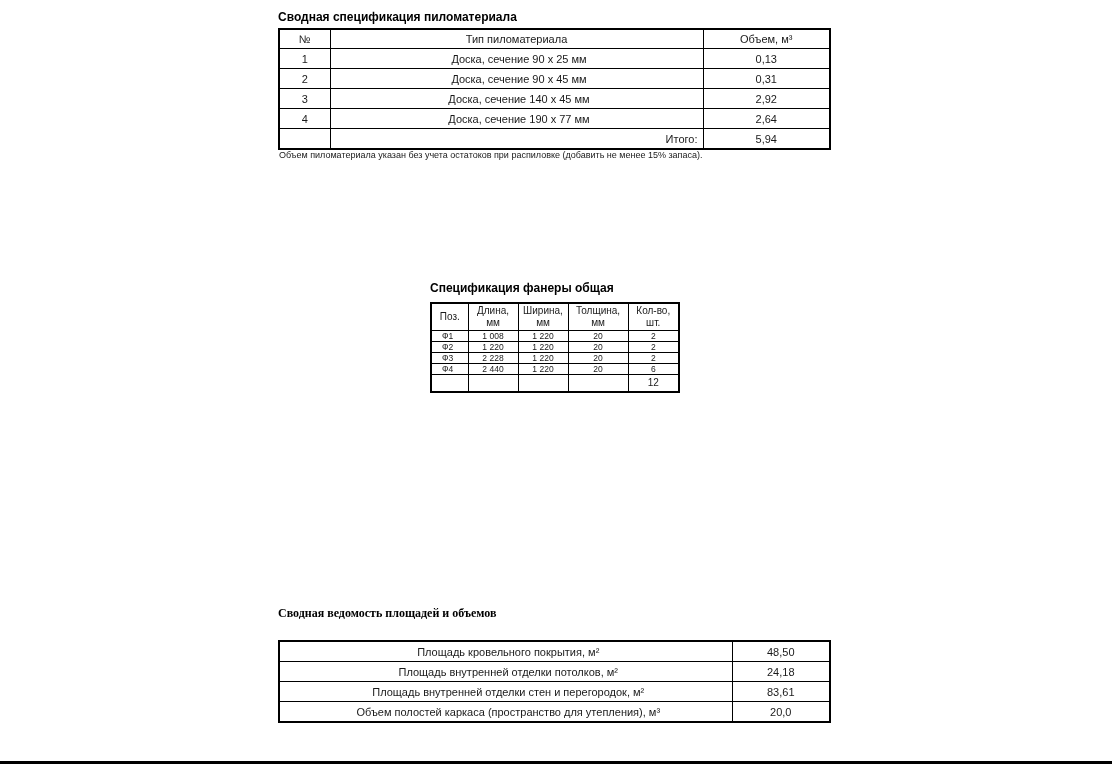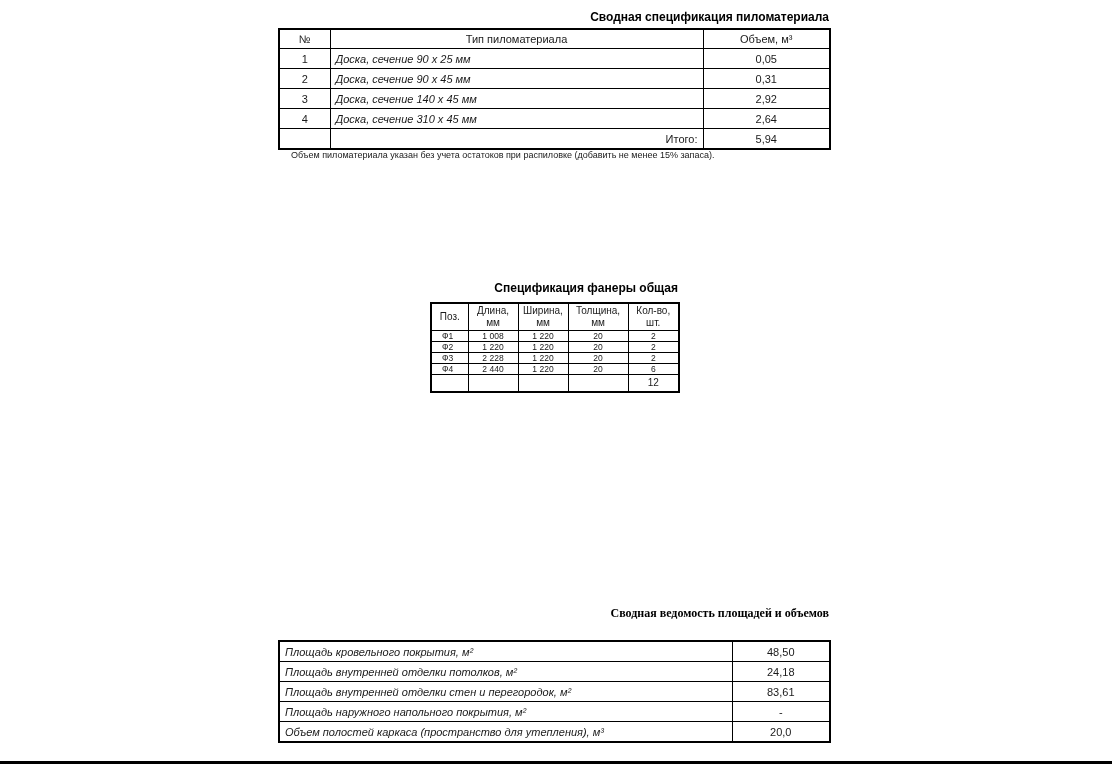--- a/index.html
+++ b/index.html
@@ -7,21 +7,21 @@
     position: relative;
     width: 1112px;
     height: 767px;
     background: #ffffff;
     font-family: "Liberation Sans", sans-serif;
     color: #1a1a1a;
     overflow: hidden;
   }
   .doc-title {
     position: absolute;
-    text-align: right;
+    text-align: left;
     font-weight: 700;
     font-size: 12px;
     color: #000000;
     line-height: 14px;
     white-space: nowrap;
   }
   table {
     position: absolute;
     border-collapse: collapse;
     table-layout: fixed;
@@ -42,32 +42,31 @@
   
   #plywood-table { left: 430px; top: 302px; width: 248px; border: 2px solid #000; }
   #plywood-table th { height: 26px; font-size: 10px; line-height: 12px; text-align: center; white-space: pre-line; }
   #plywood-table td { height: 10px; font-size: 8.5px; line-height: 10px; }
   #plywood-table tbody.totals td { height: 16px; font-size: 10px; margin-top: 32px; }
   
   #areas-table { left: 278px; top: 640px; width: 551px; border: 2px solid #000; }
   #areas-table td { height: 19px; font-size: 11px; }
 
   td.c { text-align: center; }
-  td.l { text-align: left; padding-left: 5px; font-style: italic; }
+  td.l { text-align: center; padding-left: 5px; }
   td.l2 { text-align: left; padding-left: 10px; }
   td.r { text-align: right; padding-right: 5px; }
   .b { font-weight: 400; }
   .note {
     position: absolute;
     left: 279px;
     top: 150px;
     font-size: 9px;
     color: #1a1a1a;
     white-space: nowrap;
-    margin-left: 12px;
   }
   .bottom-rule {
     position: absolute;
     left: 0;
     top: 761px;
     width: 1112px;
     height: 3px;
     background: #000000;
   }
 </style>
@@ -87,38 +86,38 @@
       <th>№</th>
       <th>Тип пиломатериала</th>
       <th>Объем, м³</th>
     </tr>
   </thead>
   <tbody>
 
       <tr>
         <td class="c">1</td>
         <td class="l">Доска, сечение 90 x 25 мм</td>
-        <td class="c">0,05</td>
+        <td class="c">0,13</td>
       </tr>
 
       <tr>
         <td class="c">2</td>
         <td class="l">Доска, сечение 90 x 45 мм</td>
         <td class="c">0,31</td>
       </tr>
 
       <tr>
         <td class="c">3</td>
         <td class="l">Доска, сечение 140 x 45 мм</td>
         <td class="c">2,92</td>
       </tr>
 
       <tr>
         <td class="c">4</td>
-        <td class="l">Доска, сечение 310 x 45 мм</td>
+        <td class="l">Доска, сечение 190 x 77 мм</td>
         <td class="c">2,64</td>
       </tr>
     </tbody>
   <tbody>
     <tr>
       <td></td>
       <td class="r">Итого:</td>
       <td class="c b">5,94</td>
     </tr>
   </tbody>
@@ -213,24 +212,20 @@
         <td class="l">Площадь внутренней отделки потолков, м²</td>
         <td class="c">24,18</td>
       </tr>
 
       <tr>
         <td class="l">Площадь внутренней отделки стен и перегородок, м²</td>
         <td class="c">83,61</td>
       </tr>
 
 
-      <tr>
-        <td class="l">Площадь наружного напольного покрытия, м²</td>
-        <td class="c">-</td>
-      </tr>
 
       <tr>
         <td class="l">Объем полостей каркаса (пространство для утепления), м³</td>
         <td class="c">20,0</td>
       </tr>
     </tbody>
 </table>
 
 <div class="bottom-rule"></div>
 

